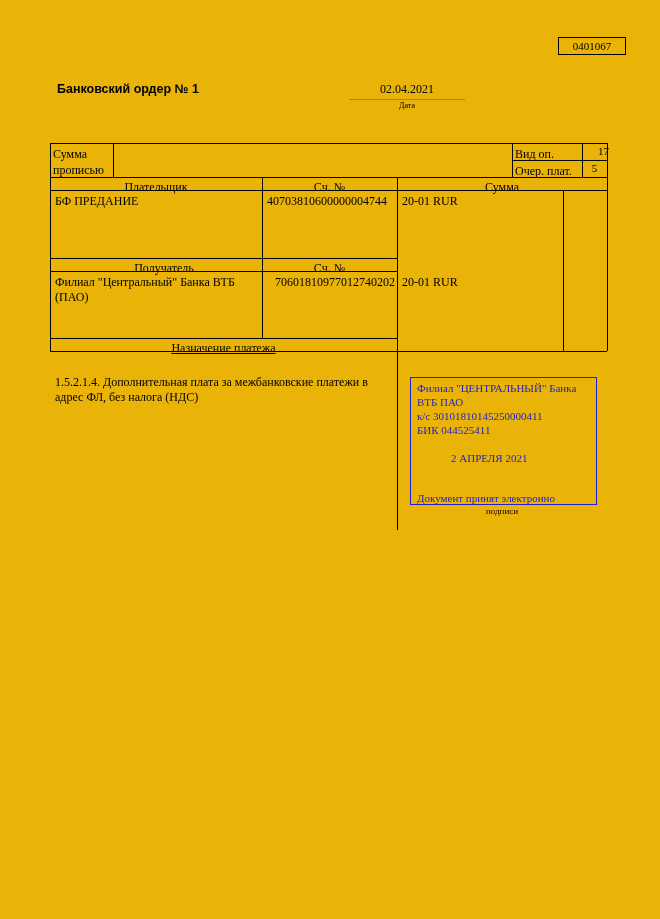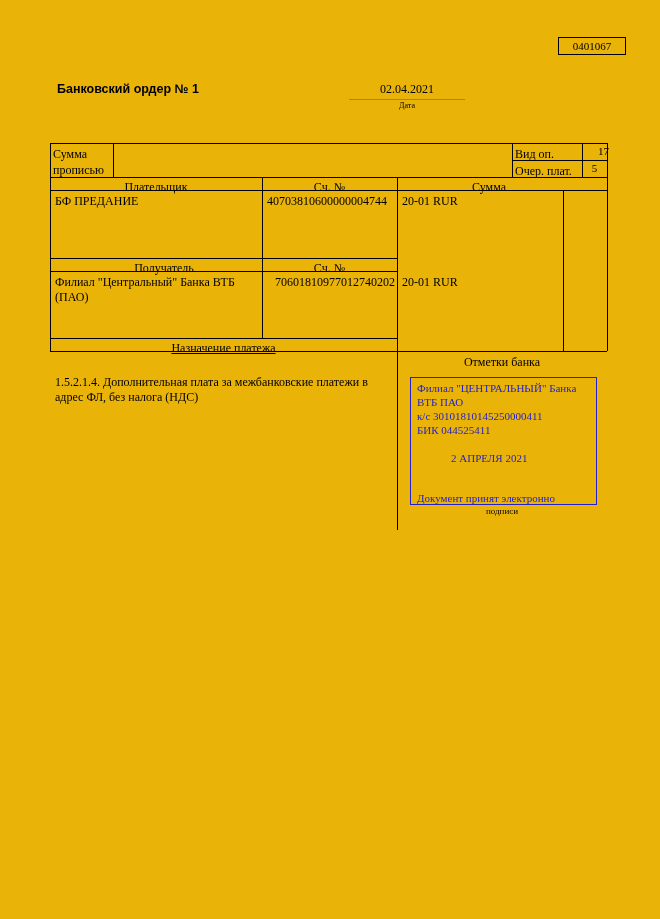--- a/index.html
+++ b/index.html
@@ -66,37 +66,36 @@
   <div class="vline" style="left:563px;top:190px;height:161px;"></div>
 
   <div class="abs f10" style="left:53px;top:146px;width:58px;">Сумма прописью</div>
   <div class="abs f10" style="left:515px;top:146px;width:64px;">Вид оп.</div>
   <div class="abs f11 c" style="left:574px;top:145px;width:25px;padding-left:24px;">17</div>
   <div class="abs f10" style="left:515px;top:163px;width:64px;">Очер. плат.</div>
   <div class="abs f11 c" style="left:582px;top:162px;width:25px;">5</div>
 
   <div class="abs f10 c" style="left:50px;top:179px;width:212px;">Плательщик</div>
   <div class="abs f10 c" style="left:262px;top:179px;width:135px;">Сч. №</div>
-  <div class="abs f10 c" style="left:384px;top:179px;width:210px;">Сумма</div>
+  <div class="abs f10 c" style="left:397px;top:179px;width:210px;">Сумма</div>
 
   <div class="abs f12" style="left:55px;top:194px;width:200px;">БФ ПРЕДАНИЕ</div>
   <div class="abs f12" style="left:267px;top:194px;width:128px;">40703810600000004744</div>
   <div class="abs f12" style="left:402px;top:194px;width:158px;">20-01 RUR</div>
 
   <div class="abs f10 c" style="left:50px;top:260px;width:212px;padding-left:16px;">Получатель</div>
   <div class="abs f10 c" style="left:262px;top:260px;width:135px;">Сч. №</div>
 
   <div class="abs f12" style="left:55px;top:275px;width:205px;">Филиал "Центральный" Банка ВТБ (ПАО)</div>
   <div class="abs f12" style="left:267px;top:275px;width:128px;text-align:right;">70601810977012740202</div>
   <div class="abs f12" style="left:402px;top:275px;width:158px;">20-01 RUR</div>
 
   <div class="abs f10 c" style="left:50px;top:340px;width:347px;text-decoration:underline;">Назначение платежа</div>
   <div class="abs f12" style="left:55px;top:355px;width:340px;margin-top:20px;">1.5.2.1.4. Дополнительная плата за межбанковские платежи в адрес ФЛ, без налога (НДС)</div>
 
-  <div class="abs f10 c" style="left:397px;top:354px;width:210px;">Отметки банка</div>
 
   <div class="stamp" style="color: rgb(34, 34, 204); border-color: rgb(34, 34, 204);">
     <div>Филиал "ЦЕНТРАЛЬНЫЙ" Банка ВТБ ПАО</div>
     <div>к/с 30101810145250000411</div>
     <div>БИК 044525411</div>
     <div class="gap-date">2 АПРЕЛЯ 2021</div>
     <div class="gap-status">Документ принят электронно</div>
   </div>
 
   <div class="abs c" style="left:397px;top:506px;width:210px;font-size:9px;">подписи</div>

